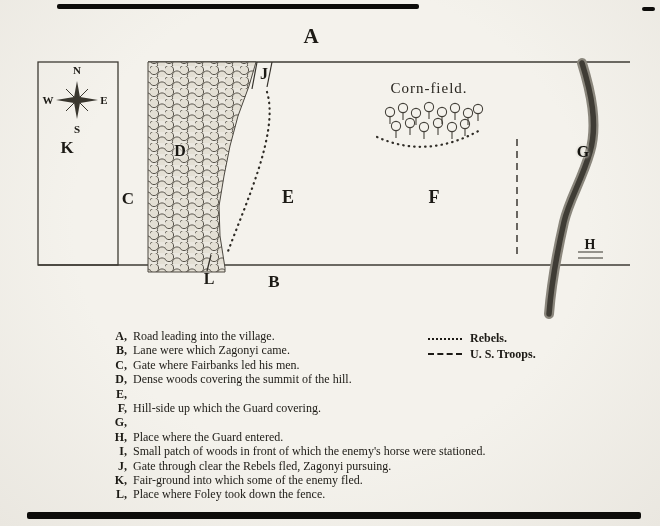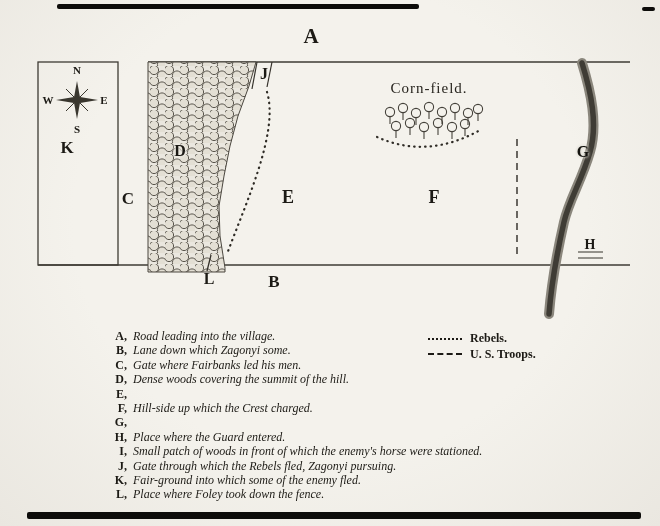--- a/index.html
+++ b/index.html
@@ -33,21 +33,21 @@
   #cmp-w{left:48px;top:100px;}
   #cmp-e{left:104px;top:100px;}
   #cmp-s{left:77px;top:129px;}
   .cornfield{
     position:absolute;left:429px;top:88px;transform:translate(-50%,-50%);
     font-size:15px;font-weight:normal;letter-spacing:1px;color:#27241e;white-space:nowrap;
   }
   .legend-entries{position:absolute;left:110px;top:329px;width:540px;}
   .lg-row{display:flex;align-items:baseline;height:14.4px;font-size:12px;}
   .lg-letter{width:17px;text-align:right;font-weight:bold;margin-right:6px;flex:0 0 auto;}
-  .lg-text{white-space:nowrap;font-style:italic;}
+  .lg-text{white-space:nowrap;}
   .legend-symbols{position:absolute;left:428px;top:331px;font-size:12px;font-weight:bold;}
   .sym-row{display:flex;align-items:center;height:15.5px;}
   .sym-line{display:inline-block;width:34px;height:0;border-bottom:2.2px dotted #1c1a15;margin-right:8px;}
   .sym-line.dashed{border-bottom-style:dashed;border-bottom-width:2px;}
 </style>
 </head>
 <body>
 
 <div class="page">
 
@@ -156,51 +156,51 @@
     </div>
   </div>
 
   <div class="legend-entries">
     <div class="lg-row">
       <span class="lg-letter">A,</span>
       <span class="lg-text">Road leading into the village.</span>
     </div>
     <div class="lg-row">
       <span class="lg-letter">B,</span>
-      <span class="lg-text">Lane down which Zagonyi some.</span>
+      <span class="lg-text">Lane were which Zagonyi came.</span>
     </div>
     <div class="lg-row">
       <span class="lg-letter">C,</span>
       <span class="lg-text">Gate where Fairbanks led his men.</span>
     </div>
     <div class="lg-row">
       <span class="lg-letter">D,</span>
       <span class="lg-text">Dense woods covering the summit of the hill.</span>
     </div>
     <div class="lg-row">
       <span class="lg-letter">E,</span>
     </div>
     <div class="lg-row">
       <span class="lg-letter">F,</span>
-      <span class="lg-text">Hill-side up which the Crest charged.</span>
+      <span class="lg-text">Hill-side up which the Guard covering.</span>
     </div>
     <div class="lg-row">
       <span class="lg-letter">G,</span>
     </div>
     <div class="lg-row">
       <span class="lg-letter">H,</span>
       <span class="lg-text">Place where the Guard entered.</span>
     </div>
     <div class="lg-row">
       <span class="lg-letter">I,</span>
       <span class="lg-text">Small patch of woods in front of which the enemy's horse were stationed.</span>
     </div>
     <div class="lg-row">
       <span class="lg-letter">J,</span>
-      <span class="lg-text">Gate through which the Rebels fled, Zagonyi pursuing.</span>
+      <span class="lg-text">Gate through clear the Rebels fled, Zagonyi pursuing.</span>
     </div>
     <div class="lg-row">
       <span class="lg-letter">K,</span>
       <span class="lg-text">Fair-ground into which some of the enemy fled.</span>
     </div>
     <div class="lg-row">
       <span class="lg-letter">L,</span>
       <span class="lg-text">Place where Foley took down the fence.</span>
     </div>
   </div>

